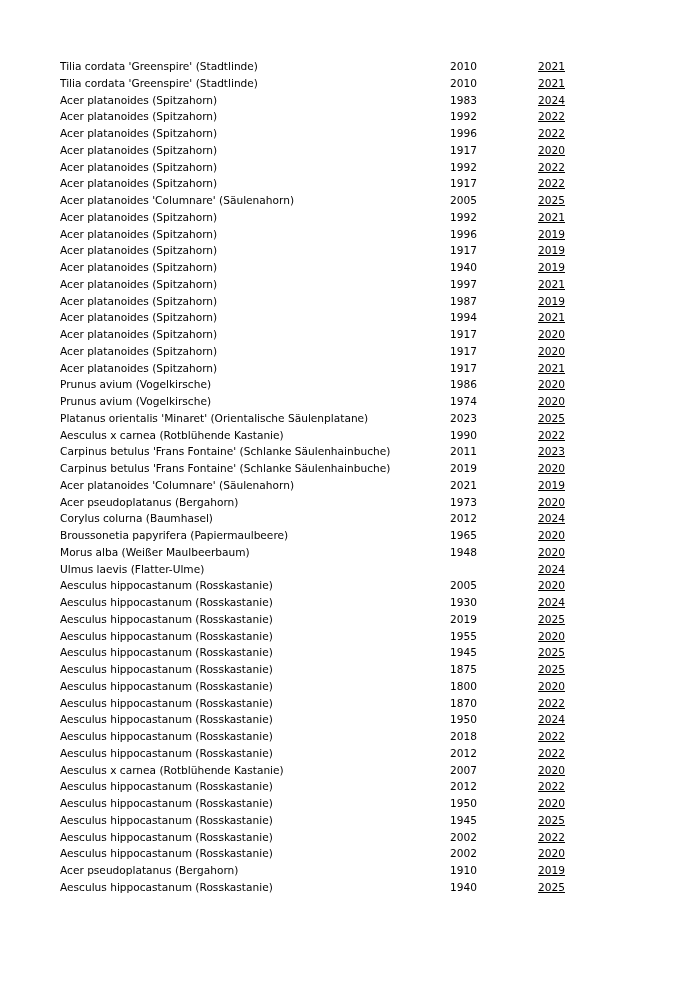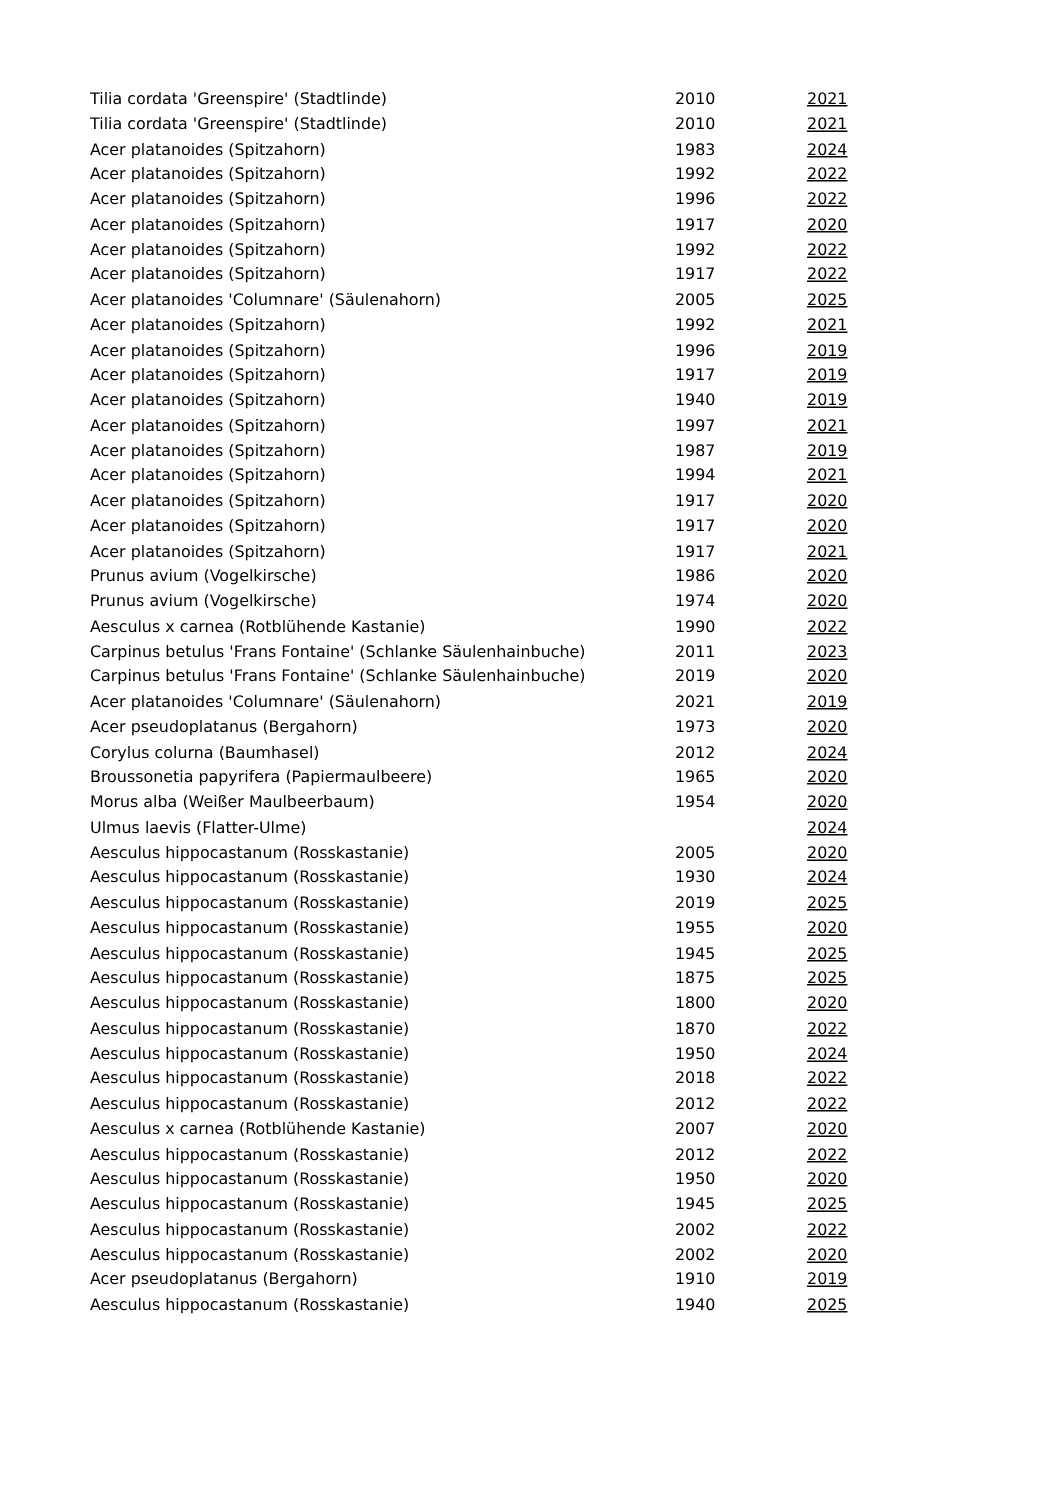--- a/index.html
+++ b/index.html
@@ -157,20 +157,25 @@
           <td class="species">Prunus avium (Vogelkirsche)</td>
           <td class="year-planted">1986</td>
           <td class="year-checked">2020</td>
         </tr>
         <tr>
           <td class="species">Prunus avium (Vogelkirsche)</td>
           <td class="year-planted">1974</td>
           <td class="year-checked">2020</td>
         </tr>
         <tr>
+          <td class="species">Platanus orientalis 'Minaret' (Orientalische Säulenplatane)</td>
+          <td class="year-planted">2023</td>
+          <td class="year-checked">2025</td>
+        </tr>
+        <tr>
           <td class="species">Aesculus x carnea (Rotblühende Kastanie)</td>
           <td class="year-planted">1990</td>
           <td class="year-checked">2022</td>
         </tr>
         <tr>
           <td class="species">Carpinus betulus 'Frans Fontaine' (Schlanke Säulenhainbuche)</td>
           <td class="year-planted">2011</td>
           <td class="year-checked">2023</td>
         </tr>
         <tr>
@@ -193,21 +198,21 @@
           <td class="year-planted">2012</td>
           <td class="year-checked">2024</td>
         </tr>
         <tr>
           <td class="species">Broussonetia papyrifera (Papiermaulbeere)</td>
           <td class="year-planted">1965</td>
           <td class="year-checked">2020</td>
         </tr>
         <tr>
           <td class="species">Morus alba (Weißer Maulbeerbaum)</td>
-          <td class="year-planted">1954</td>
+          <td class="year-planted">1948</td>
           <td class="year-checked">2020</td>
         </tr>
         <tr>
           <td class="species">Ulmus laevis (Flatter-Ulme)</td>
           <td class="year-planted"></td>
           <td class="year-checked">2024</td>
         </tr>
         <tr>
           <td class="species">Aesculus hippocastanum (Rosskastanie)</td>
           <td class="year-planted">2005</td>

